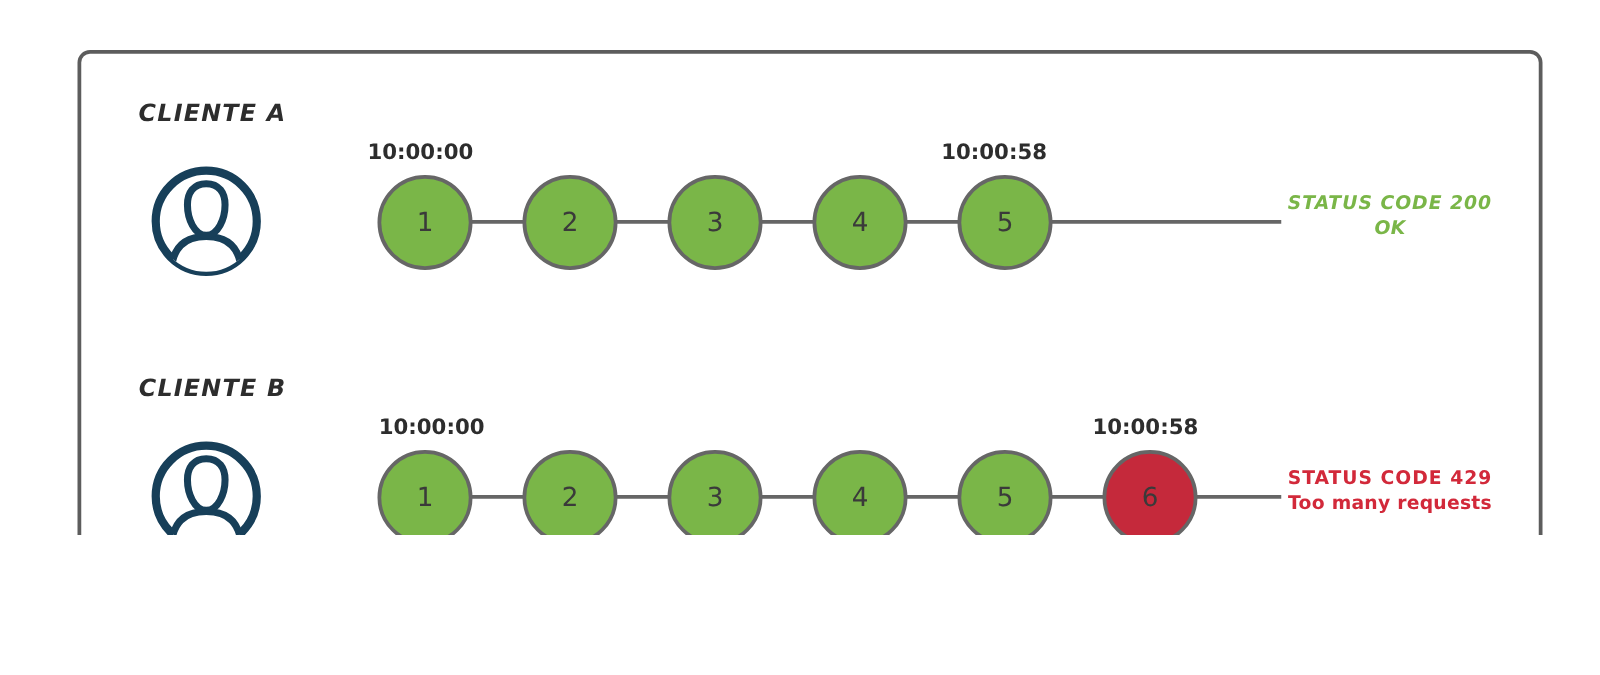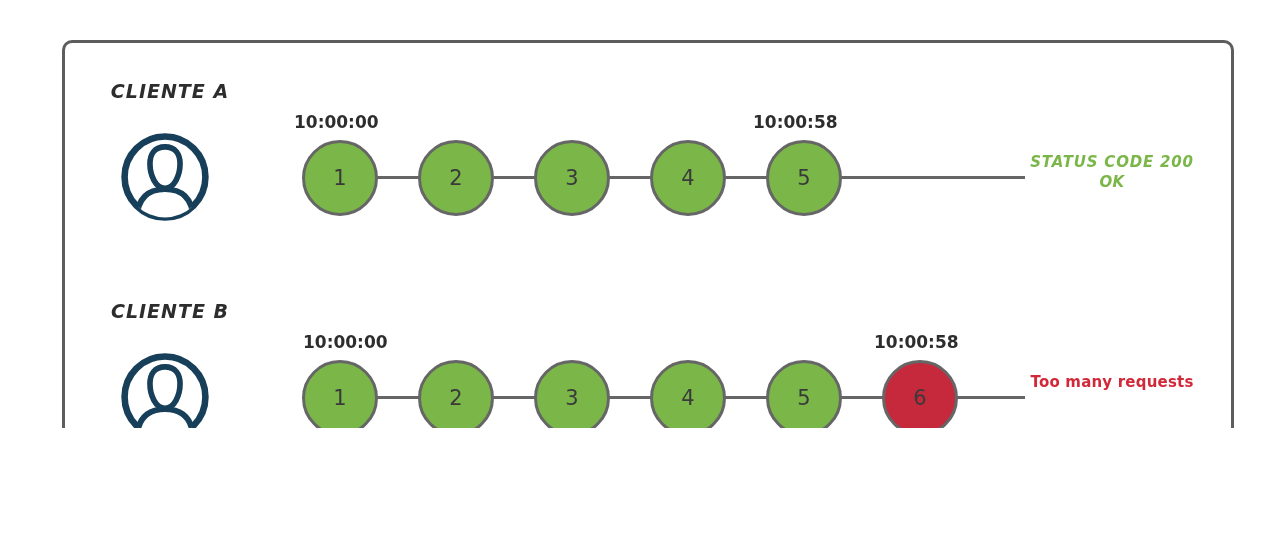--- a/index.html
+++ b/index.html
@@ -183,16 +183,17 @@
     <div class="chain">
         <div class="req-circle success" style="left: 302px;">1</div>
         <div class="req-circle success" style="left: 418px;">2</div>
         <div class="req-circle success" style="left: 534px;">3</div>
         <div class="req-circle success" style="left: 650px;">4</div>
         <div class="req-circle success" style="left: 766px;">5</div>
         <div class="req-circle error" style="left: 882px;">6</div>
       </div>
 
     <div class="status" data-state="error">
+      <div class="line1">STATUS CODE 429</div>
       <div class="line2">Too many requests</div>
     </div>
   </section>
 </div>
 
 </body></html>

